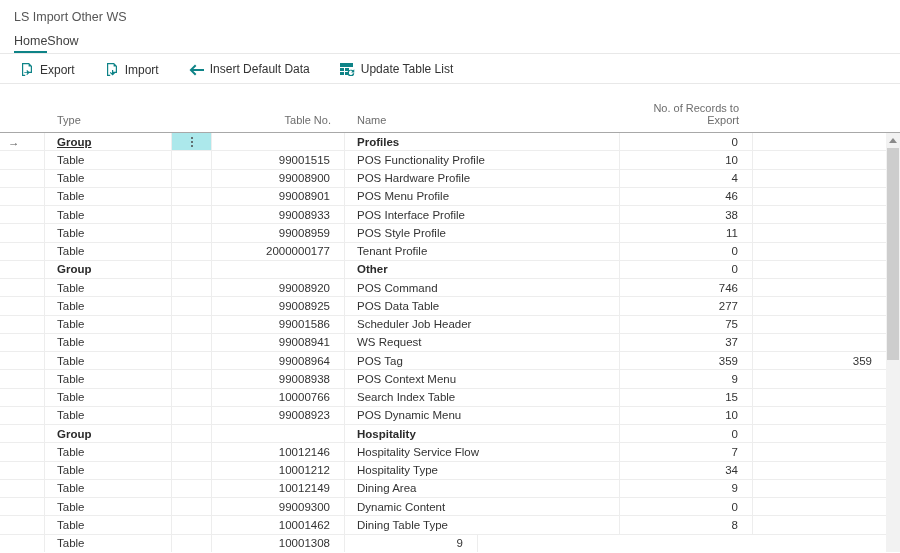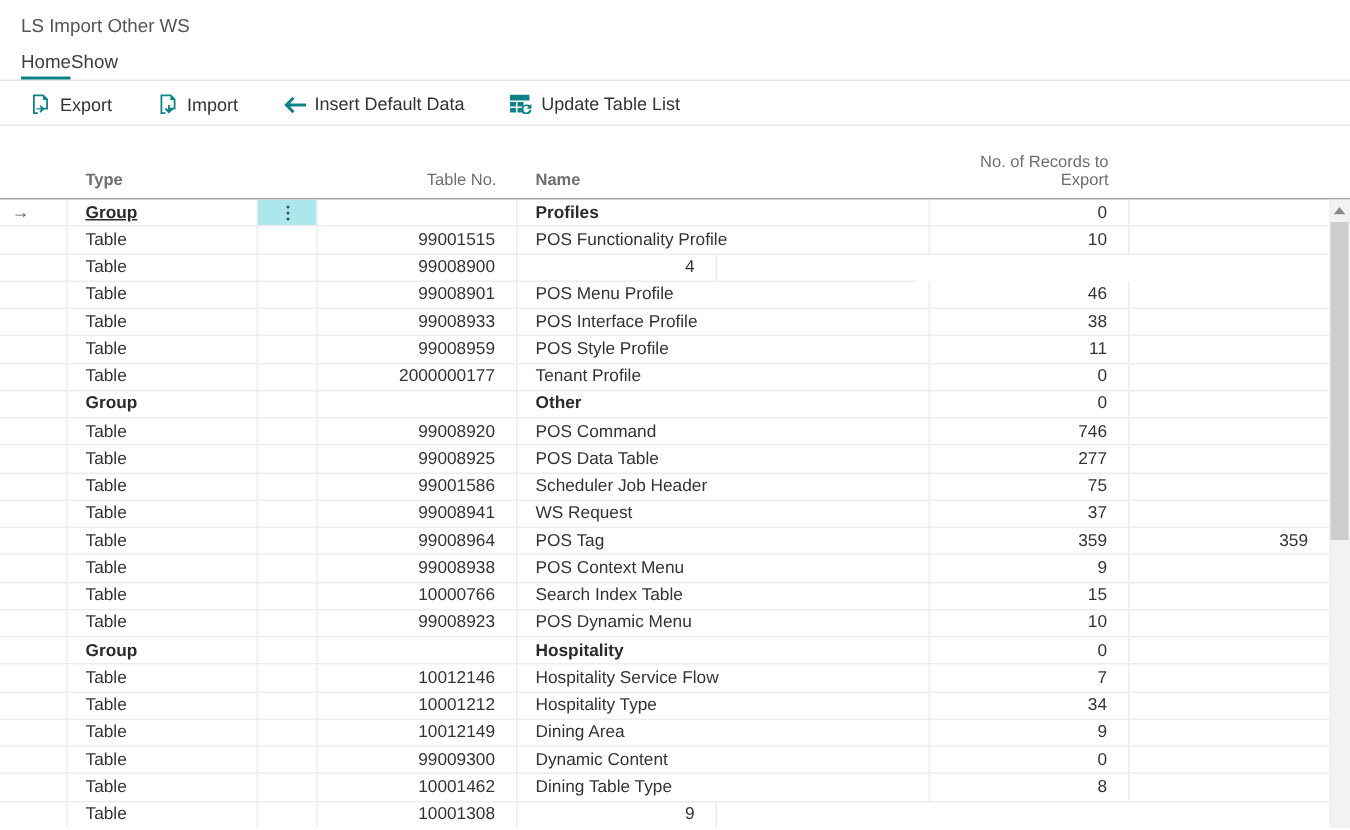--- a/index.html
+++ b/index.html
@@ -33,21 +33,21 @@
   .c5 { width:133px; flex:none; }
   .c6 { width:133px; flex:none; }
 
   .row { display:flex; height:18.26px; font-size:11.5px; color:#333; }
   .cell { border-right:1px solid #ededed; border-bottom:1px solid #ededed;
     display:flex; align-items:center; padding-left:12px; overflow:hidden; white-space:nowrap; }
   .cell.num { justify-content:flex-end; padding-right:14px; padding-left:2px; }
   .cell.c0 { padding-left:8px; color:#555; }
   .cell.c6 { border-right:none; }
   .hc.num { text-align:right; padding-right:14px; }
-  .hc.txt { padding-left:12px;font-weight:bold; }
+  .hc.txt { padding-left:12px; }
 
   .row.group .c1t, .row.group .c4t { font-weight:bold; color:#2b2b2b; }
   .row.selected .c1t { font-weight:bold; text-decoration:underline; color:#2b2b2b; }
   .focus-cell { background:#ace8eb; height:100%; width:100%; display:flex;
     align-items:center; justify-content:center; }
   .dots { color:#4a4a4a; font-size:8px; line-height:3px; letter-spacing:0;
     display:flex; flex-direction:column; gap:2px; align-items:center; }
   .dots i { width:2px; height:2px; background:#4a4a4a; border-radius:50%; display:block; }
 
   .scrollbar { position:absolute; right:0; top:0; width:14px; height:419px; background:#f2f2f2; }
@@ -147,20 +147,23 @@
         <div class="cell c5 num">10</div>
         <div class="cell c6 num"></div>
       </div>
       <div class="row">
         <div class="cell c0"></div>
         <div class="cell c1">
           <span class="c1t">Table</span>
         </div>
         <div class="cell c2" style="padding-left: 0px;"></div>
         <div class="cell c3 num">99008900</div>
+        <div class="cell c4">
+          <span class="c4t">POS Hardware Profile</span>
+        </div>
         <div class="cell c5 num">4</div>
         <div class="cell c6 num"></div>
       </div>
       <div class="row">
         <div class="cell c0"></div>
         <div class="cell c1">
           <span class="c1t">Table</span>
         </div>
         <div class="cell c2" style="padding-left: 0px;"></div>
         <div class="cell c3 num">99008901</div>

